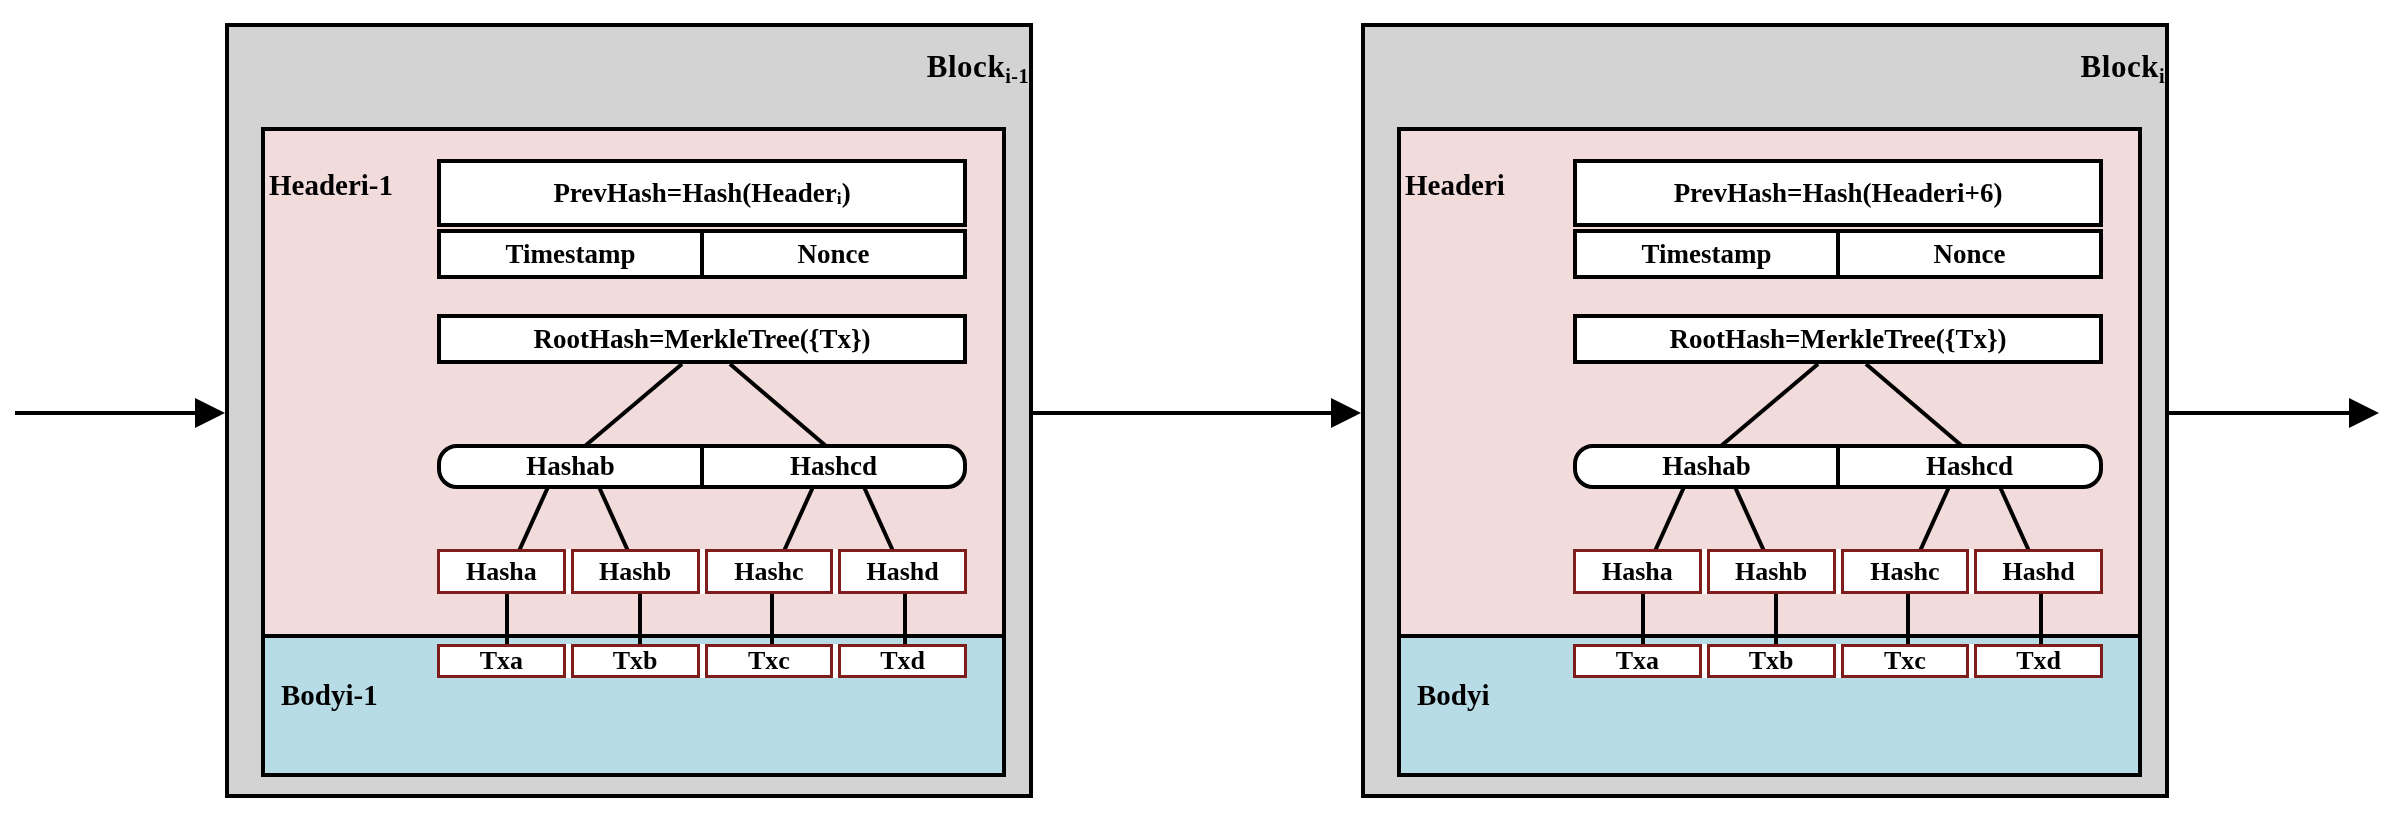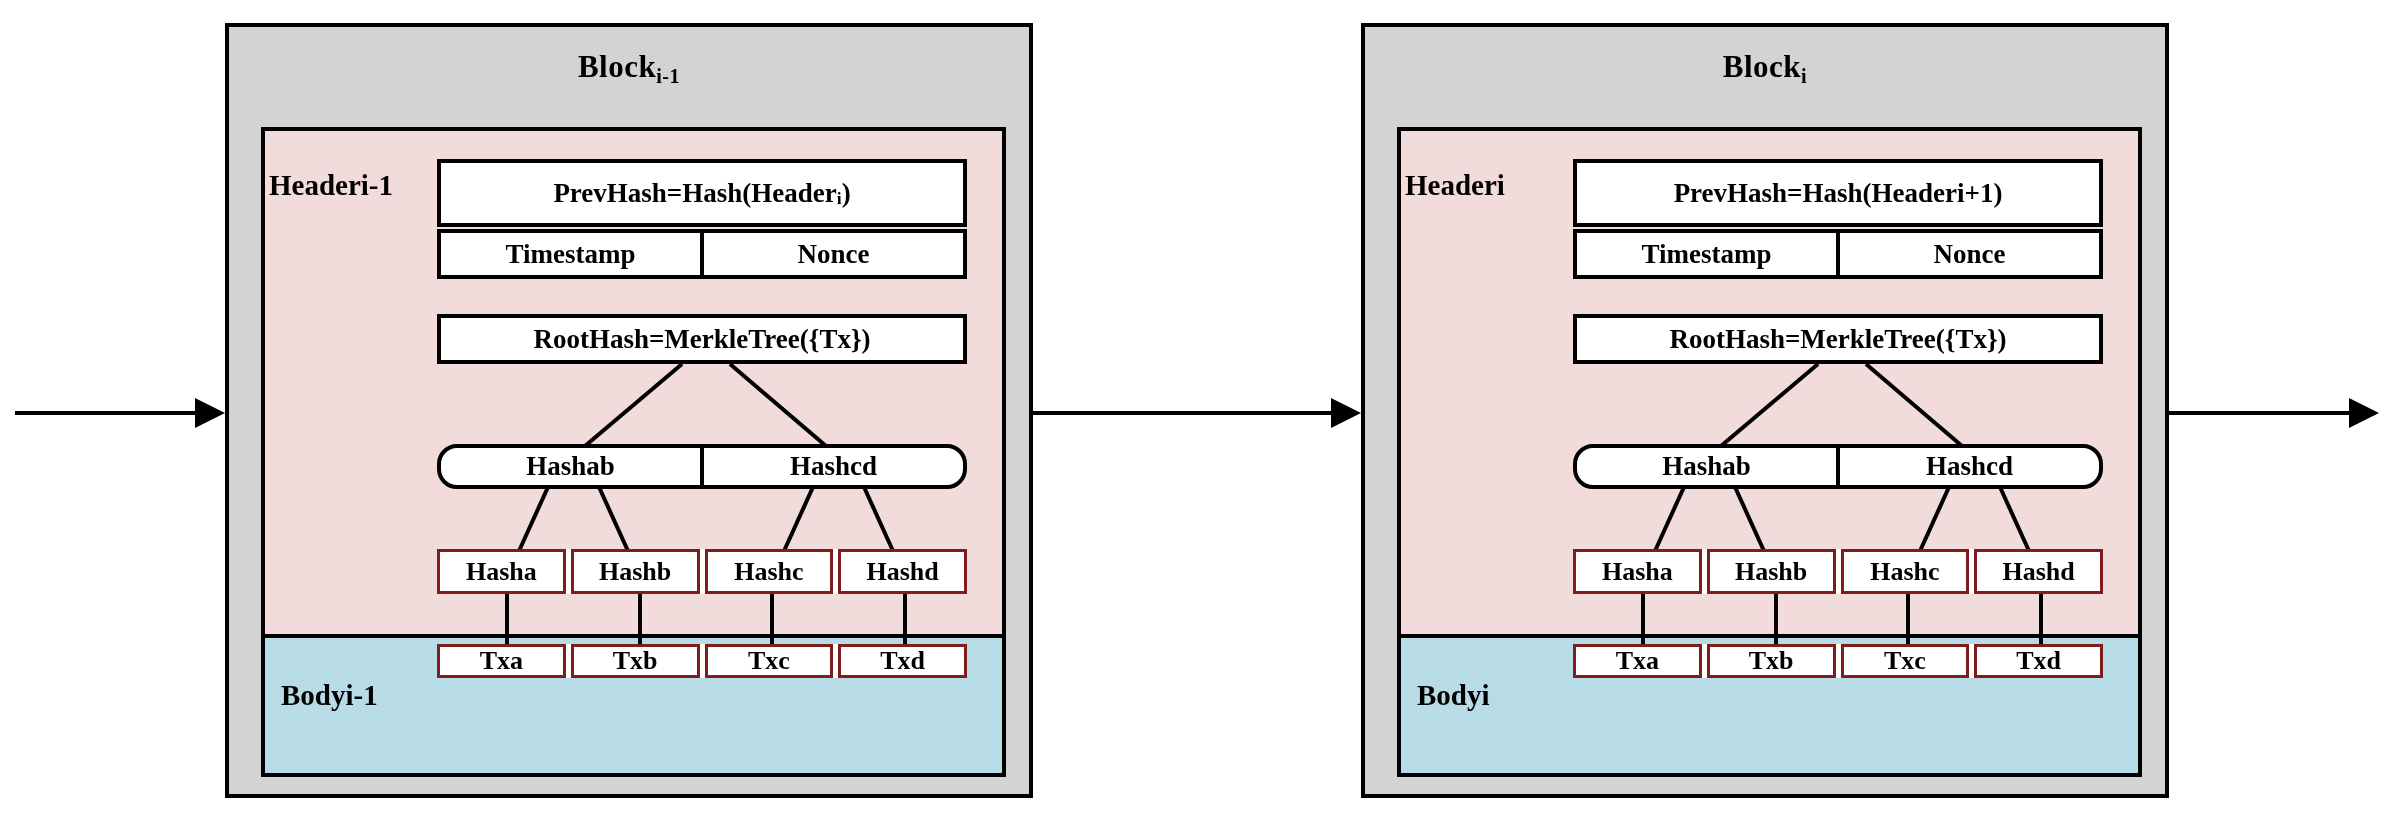--- a/index.html
+++ b/index.html
@@ -21,21 +21,21 @@
   }
 
   
   .block {
     position:absolute; top:23px; width:808px; height:775px;
     background:var(--block-background,#d3d3d3);
     border:4px solid #000;
   }
   .block-title {
     position:absolute; top:22px; left:0; width:100%;
-    text-align:center; font-size:31px; letter-spacing:.5px;
+    text-align:right; font-size:31px; letter-spacing:.5px;
   }
   .sub { font-size:0.65em; position:relative; top:0.3em; }
 
   .inner {
     position:absolute; left:32px; top:100px; width:745px; height:650px;
     background:var(--header-background,#f2dcdb);
     border:4px solid #000;
   }
   .body-area {
     position:absolute; left:0; right:0; top:503px; bottom:0;
@@ -168,21 +168,21 @@
           <line x1="375" y1="461" x2="375" y2="545"></line>
           <line x1="507" y1="461" x2="507" y2="545"></line>
           <line x1="640" y1="461" x2="640" y2="545"></line>
         </g>
       </svg>
 
       <div class="side-label header-label">Headeri</div>
       <div class="side-label body-label">Bodyi</div>
 
       <div class="row box-single row-prevhash">
-          <span>PrevHash=Hash(Headeri+1)</span>
+          <span>PrevHash=Hash(Headeri+6)</span>
           <span class="sub"></span>
           <span></span>
         </div>
 
       <div class="row duo row-ts">
         <div class="cell">Timestamp</div>
         <div class="cell">Nonce</div>
       </div>
 
       <div class="row box-single row-root">RootHash=MerkleTree({Tx})</div>

